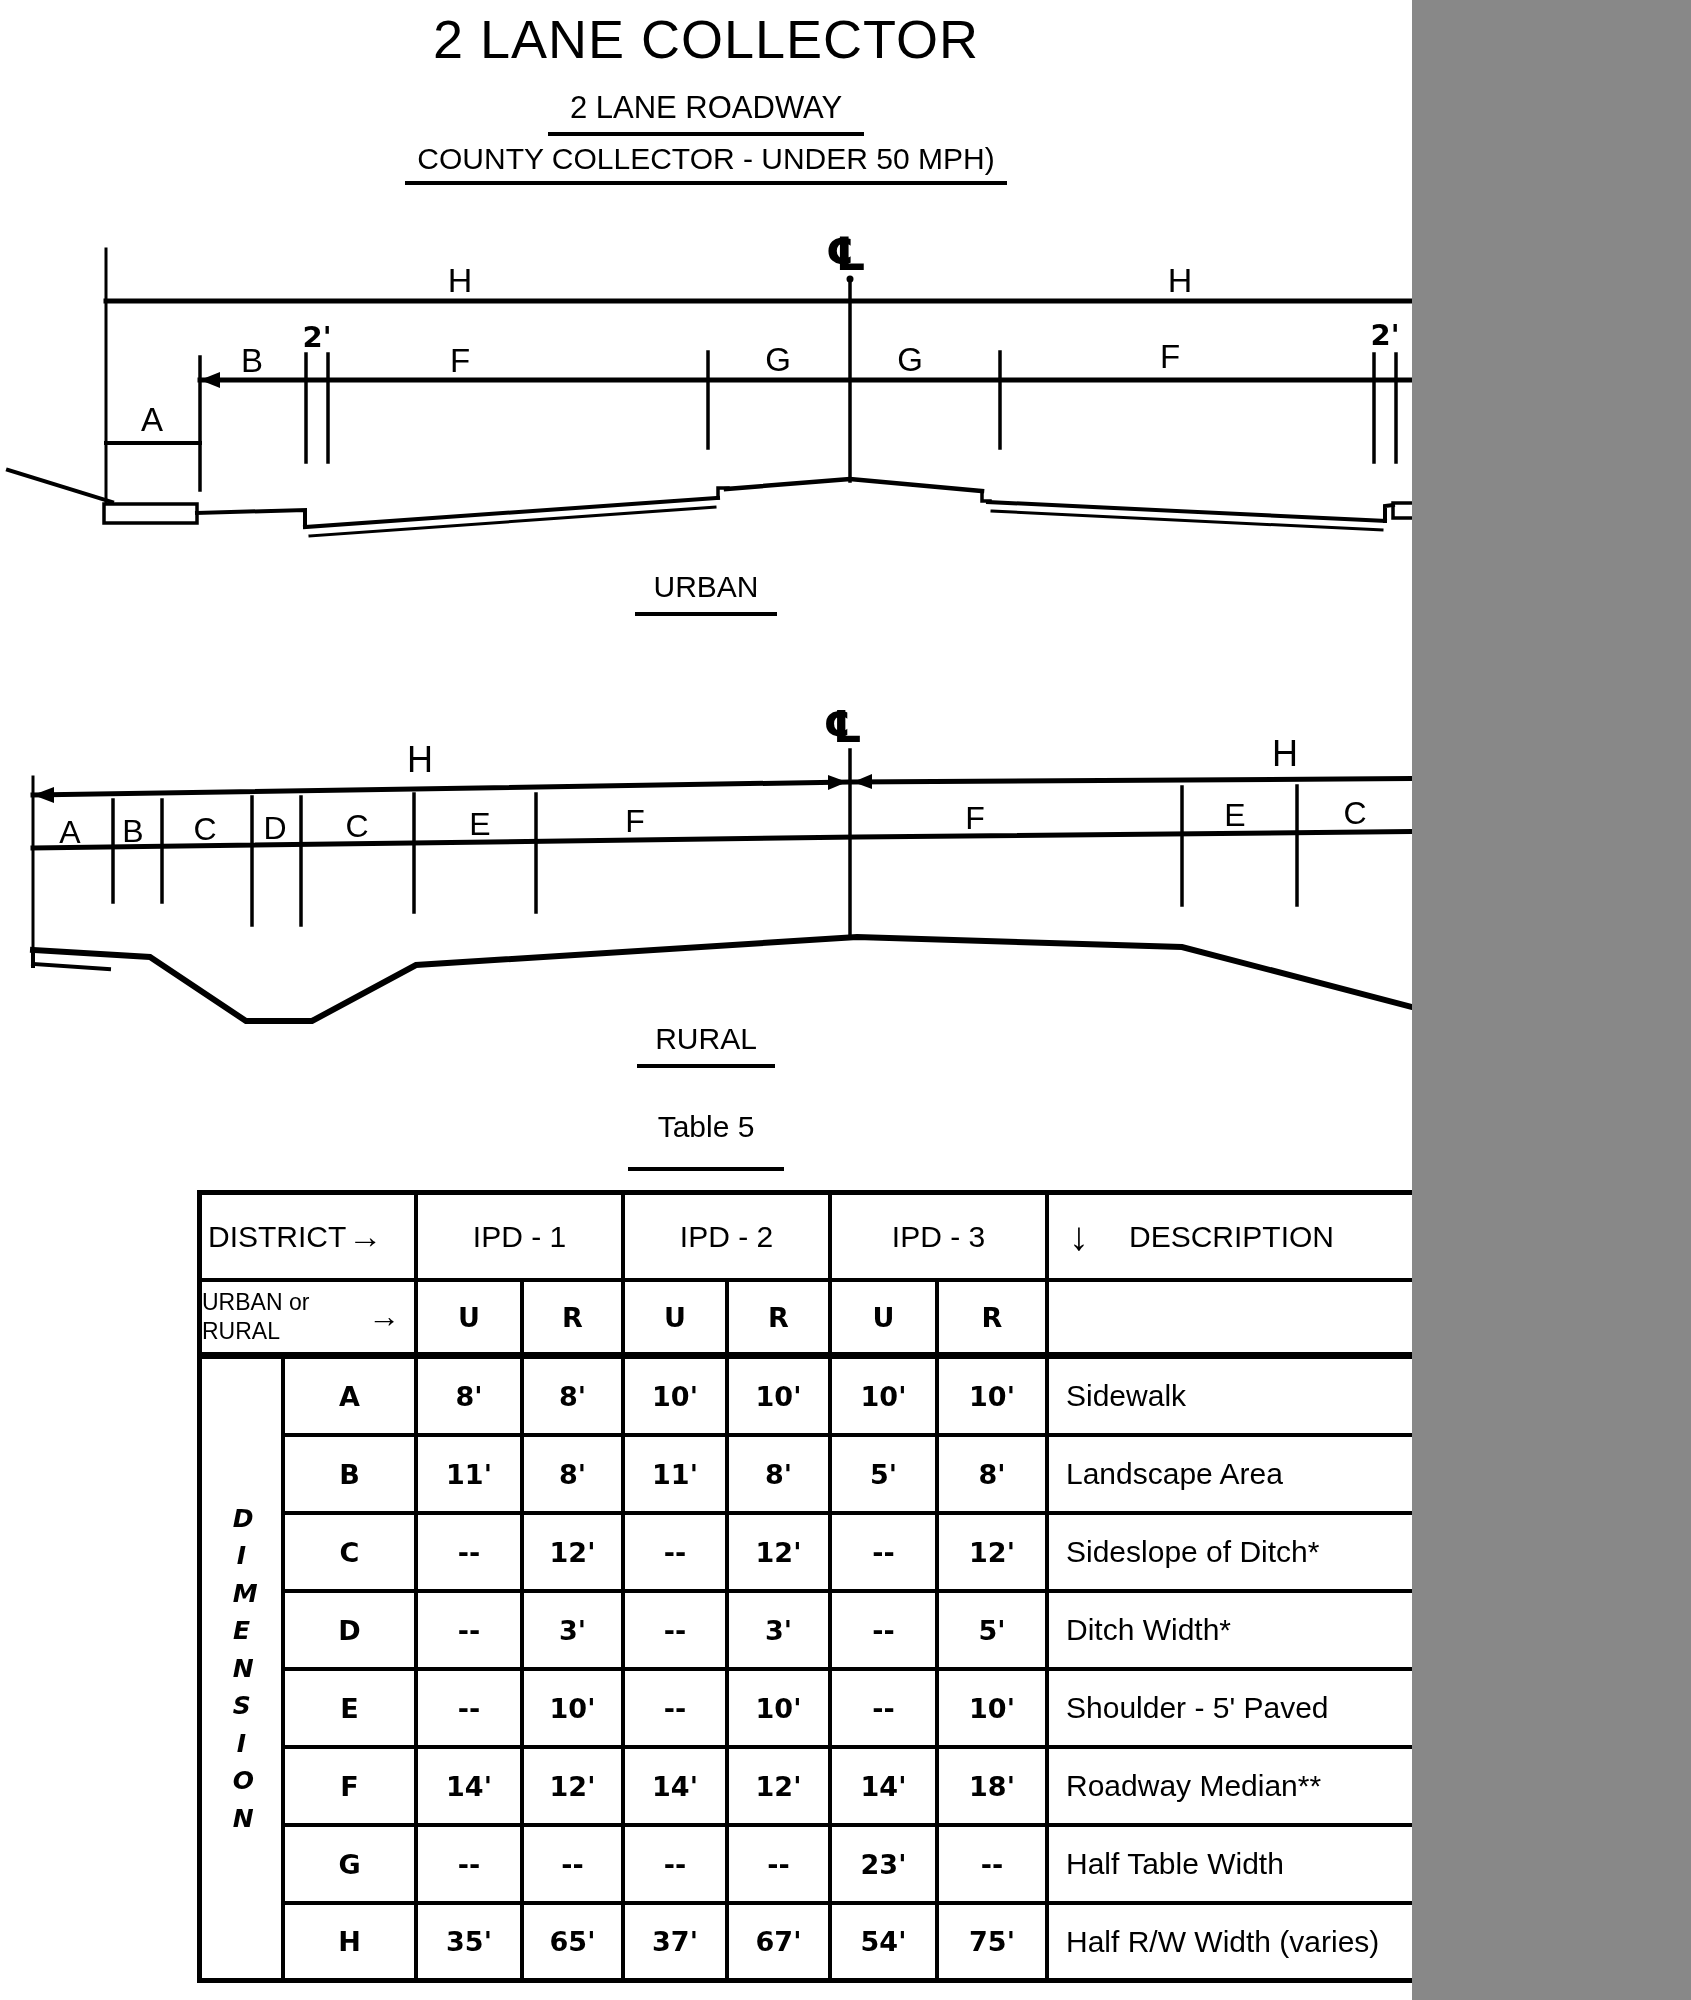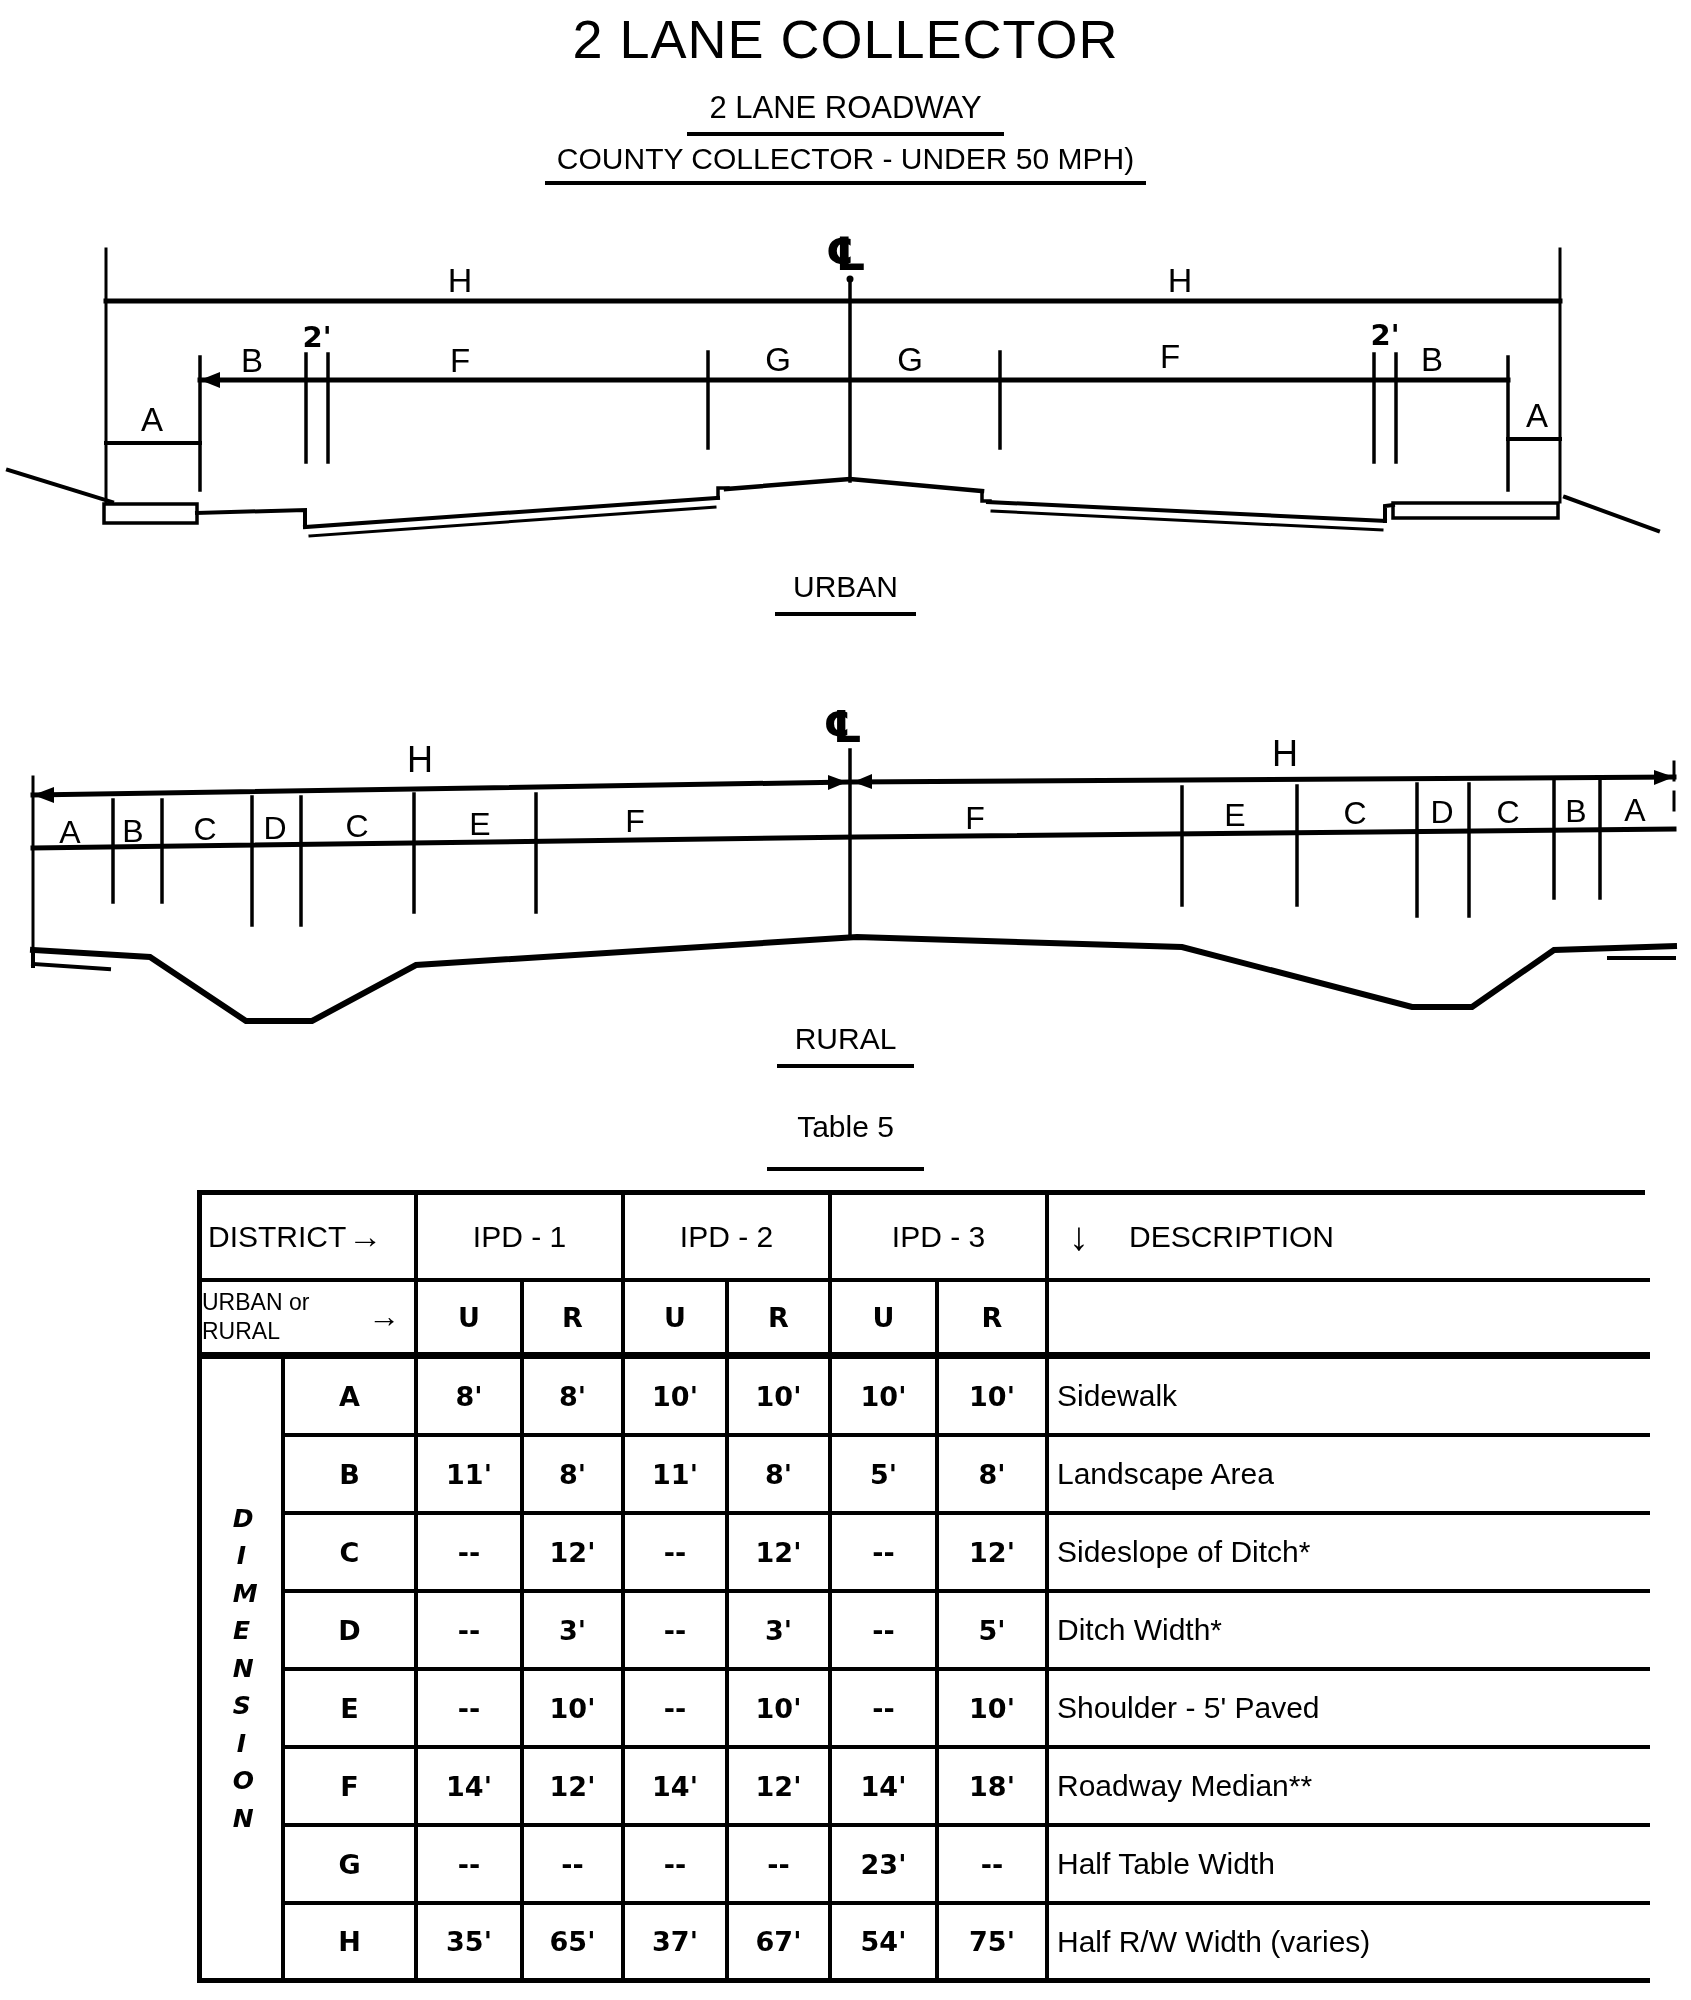--- a/index.html
+++ b/index.html
@@ -1,17 +1,17 @@
 <!DOCTYPE html>
 <html><head>
 <meta charset="utf-8">
 <style>
   html,body{margin:0;padding:0;background:#888;}
   #page{
-    position:relative;width:1691px;height:2000px;background:#fff;
+    position:relative;width:1412px;height:2000px;background:#fff;
     font-family:"Liberation Sans",sans-serif;color:#000;overflow:hidden;
   }
   .abs{position:absolute;}
   .center{left:0;right:0;text-align:center;}
   #title{top:8px;font-size:54px;letter-spacing:1px;}
   #subtitle1{top:90px;font-size:31px;}
   #subtitle1 span{display:inline-block;border-bottom:4px solid #000;padding:0 22px 6px 22px;}
   #subtitle2{top:142px;font-size:30px;}
   #subtitle2 span{display:inline-block;border-bottom:4px solid #000;padding:0 12px 5px 12px;}
   .caption{font-size:30px;}
@@ -42,21 +42,21 @@
   .bb5{border-bottom:5px solid #000;}
   .hdr{font-size:30px;}
   .hdr-district{justify-content:flex-start !important;padding-left:6px;}
   .hdr-arrow{font-size:34px;font-weight:bold;margin-left:2px;}
   .hdr-desc{justify-content:flex-start !important;padding-left:20px;}
   .down-arrow{font-size:40px;font-weight:bold;margin-right:40px;}
   .ur-head{flex-direction:column;align-items:flex-start !important;justify-content:center;
            font-size:23px;line-height:1.25;position:relative;}
   .ur-head .arrow2{position:absolute;right:14px;bottom:16px;font-size:32px;font-weight:bold;}
   .val{font-family:"DejaVu Sans",sans-serif;font-weight:bold;font-size:27px;}
-  .desc{justify-content:flex-start !important;padding-left:8px;font-size:30px;}
+  .desc{justify-content:flex-start !important;padding-left:17px;font-size:30px;}
   #dim-cell{grid-column:1;grid-row:3 / span 8;}
   #dim-cell span{
     font-family:"DejaVu Sans",sans-serif;font-weight:bold;font-size:25px;
     width:1ch;word-break:break-all;line-height:1.5;text-align:center;font-style:italic;
   }
 </style>
 </head>
 <body>
 
 <div id="page">

